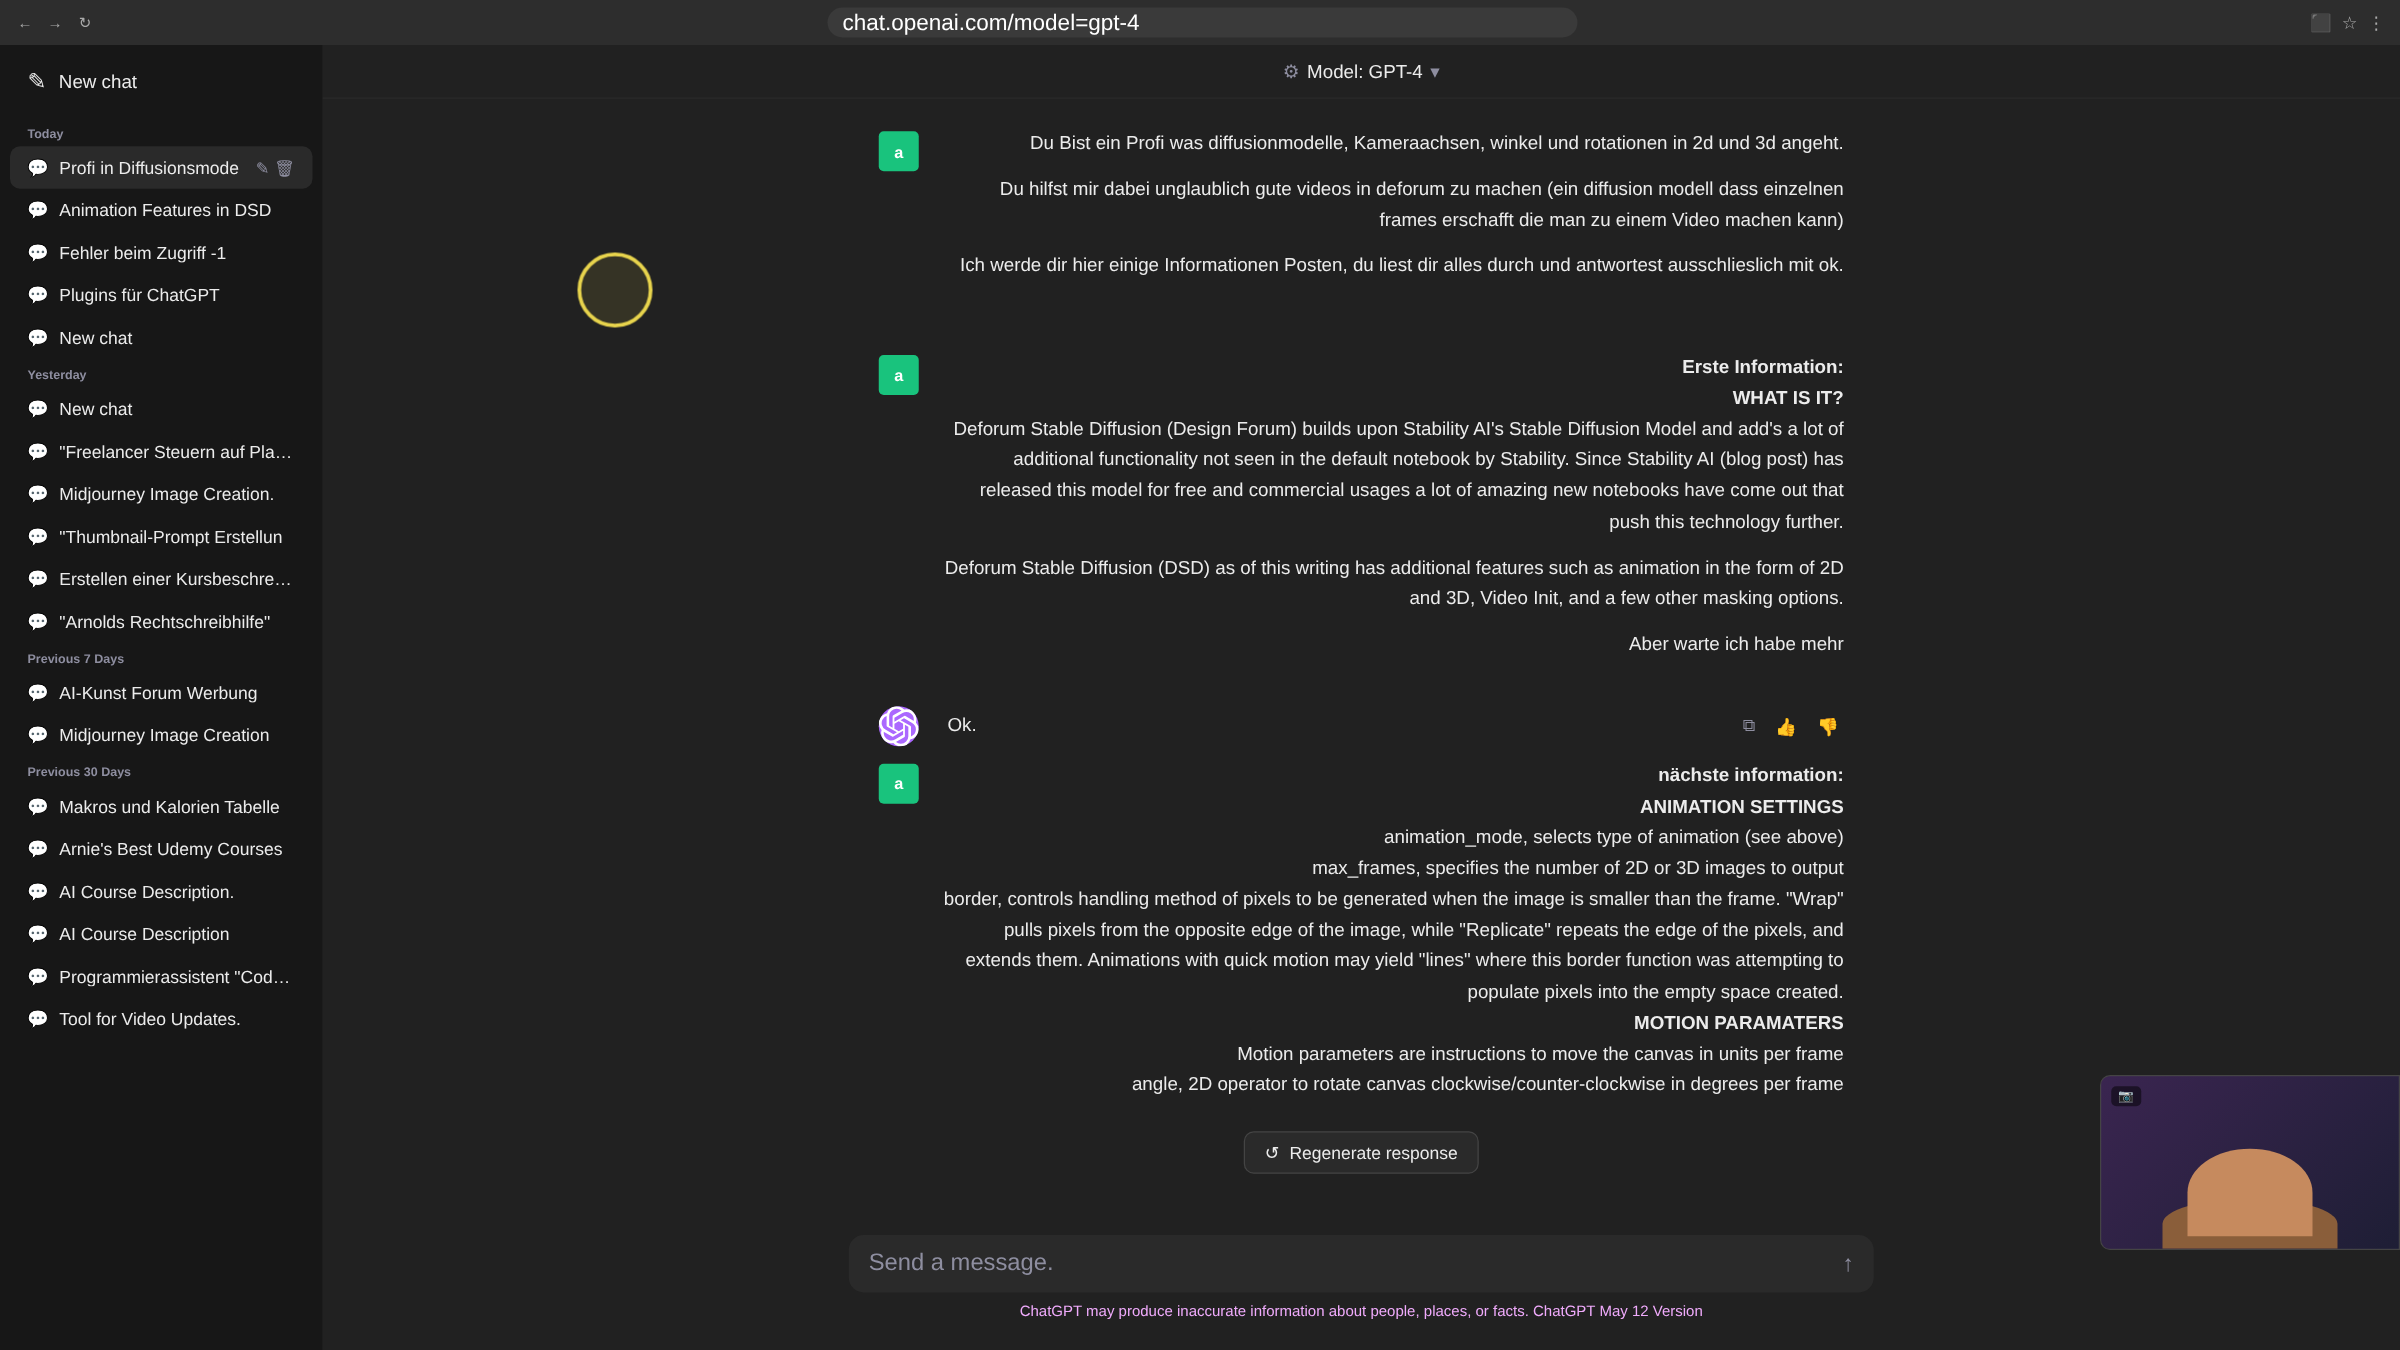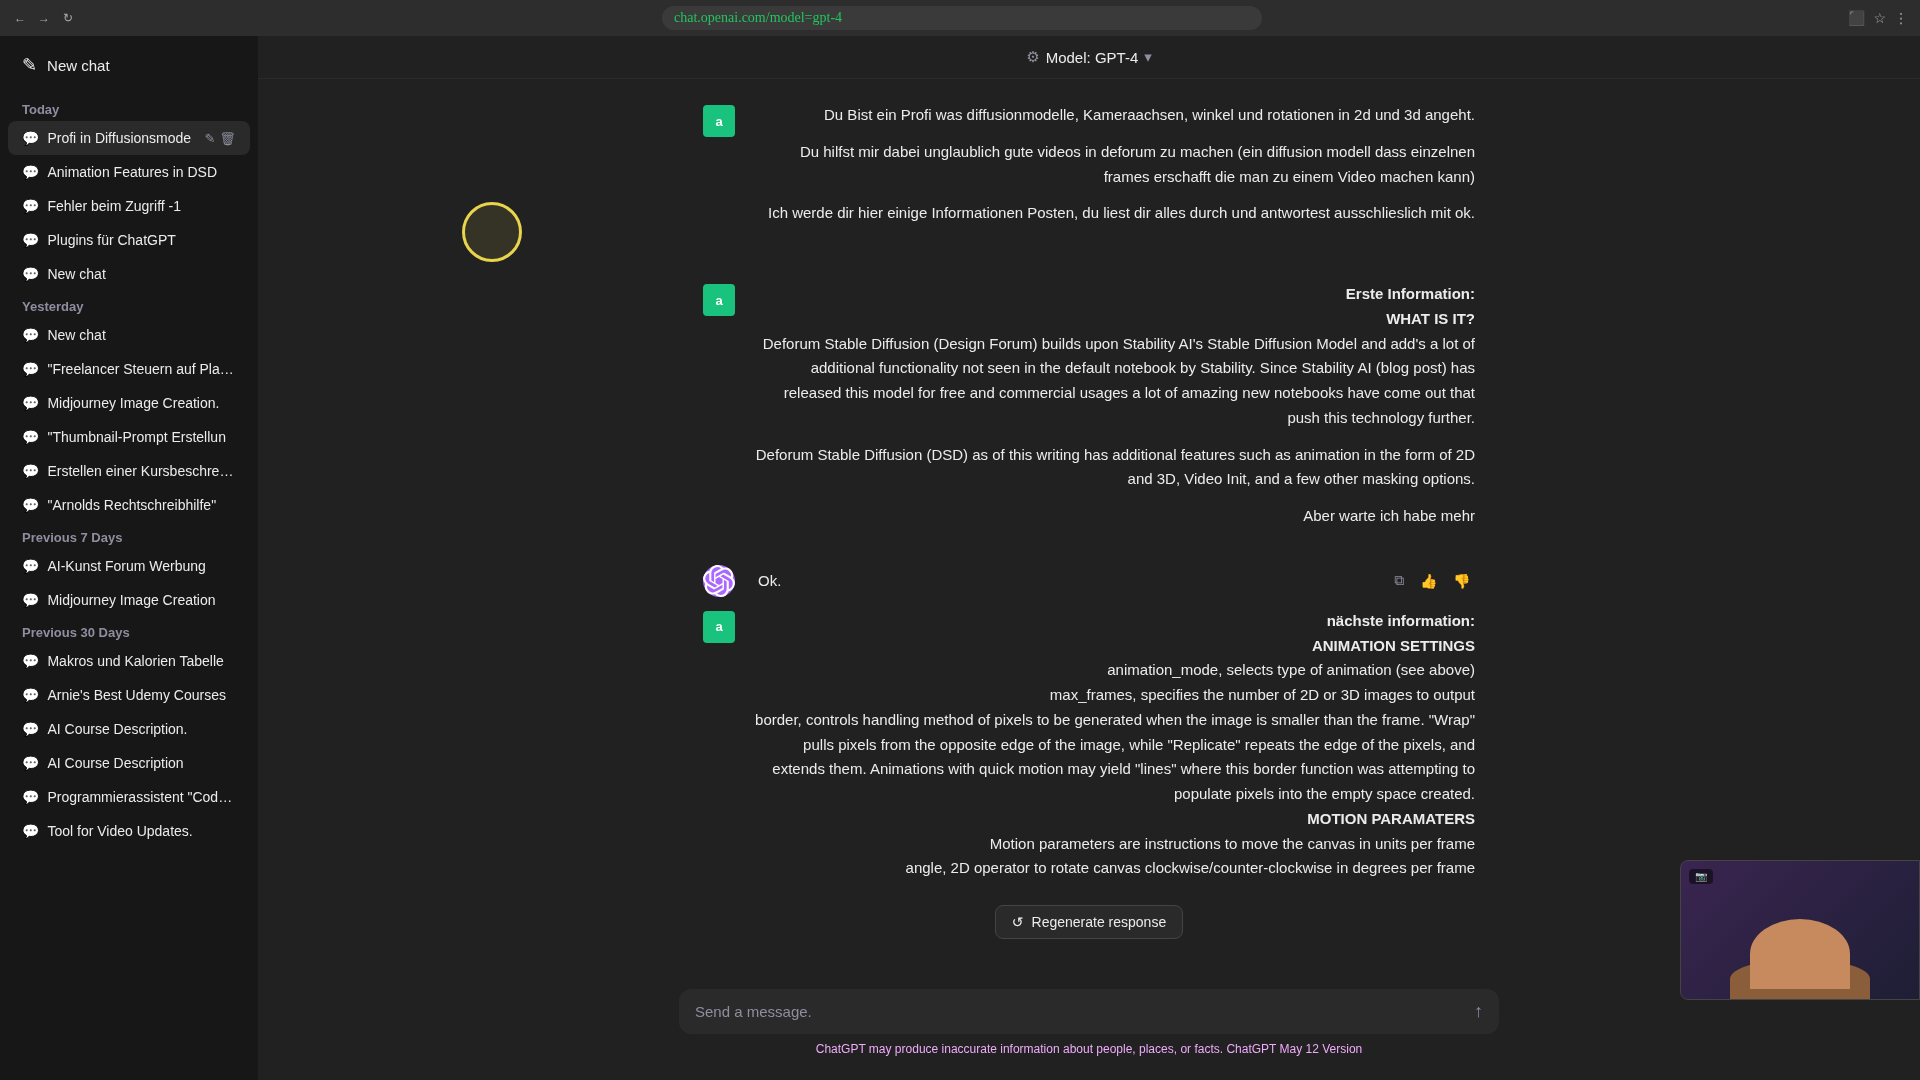--- a/index.html
+++ b/index.html
@@ -12,21 +12,21 @@
       display: flex;
       align-items: center;
       padding: 0 12px;
       gap: 8px;
       flex-shrink: 0;
     }
     .browser-nav-btn {
       width: 16px; height: 16px; border-radius: 50%; display: flex; align-items: center; justify-content: center; cursor: pointer; color: #aaa; font-size: 12px;
     }
     .browser-url-bar {
-      flex: 1; background: #3a3a3a; border-radius: 20px; height: 24px; display: flex; align-items: center; padding: 0 12px; font-size: 14px; color: #22c55e; max-width: 600px; margin: 0 auto; font-family: Liberation Serif, serif;
+      flex: 1; background: #3a3a3a; border-radius: 20px; height: 24px; display: flex; align-items: center; padding: 0 12px; font-size: 18px; color: #ffffff; max-width: 600px; margin: 0 auto;
     }
     .browser-icons { display: flex; gap: 8px; align-items: center; }
     .browser-icon { color: #aaa; font-size: 14px; cursor: pointer; }
 
     
     .app-container { display: flex; flex: 1; overflow: hidden; }
 
     
     .sidebar {
       width: 258px;
@@ -36,21 +36,21 @@
       flex-shrink: 0;
       padding: 8px;
       overflow-y: auto;
     }
     .new-chat-btn {
       display: flex; align-items: center; gap: 10px; padding: 10px 14px; border-radius: 8px; cursor: pointer; color: #ececec; font-size: 15px; margin-bottom: 8px; background: transparent;
     }
     .new-chat-plus { font-size: 18px; color: #ececec; }
 
     .section-label {
-      font-size: 13px; color: #8e8ea0; padding: 8px 14px 4px; font-weight: 600;
+      font-size: 10px; color: #8e8ea0; padding: 8px 14px 4px; font-weight: 600;
     }
     .sidebar-item {
       display: flex; align-items: center; gap: 8px; padding: 9px 14px; border-radius: 8px; cursor: pointer; color: #ececec; font-size: 14px; white-space: nowrap; overflow: hidden; text-overflow: ellipsis; position: relative;
     }
     .sidebar-item.active { background: #2a2a2a; }
     .sidebar-item-icon { font-size: 14px; color: #8e8ea0; flex-shrink: 0; }
     .sidebar-item-text { overflow: hidden; text-overflow: ellipsis; white-space: nowrap; flex: 1; }
     .sidebar-item-actions { display: flex; gap: 4px; margin-left: auto; flex-shrink: 0; }
     .sidebar-item-action { color: #8e8ea0; font-size: 13px; cursor: pointer; }
 
@@ -106,21 +106,21 @@
     }
 
     
     .input-area {
       padding: 12px 24px 24px; flex-shrink: 0;
     }
     .input-box {
       max-width: 820px; margin: 0 auto; background: #2a2a2a; border-radius: 12px; display: flex; align-items: center; padding: 12px 16px; gap: 12px;
     }
     .input-field {
-      flex: 1; background: none; border: none; outline: none; color: #ececec; font-size: 15px;
+      flex: 1; background: none; border: none; outline: none; color: #ececec; font-size: 19px;
     }
     .input-field::placeholder { color: #8e8ea0; }
     .send-btn { background: none; border: none; color: #8e8ea0; cursor: pointer; font-size: 18px; }
     .disclaimer { text-align: center; font-size: 12px; color: #f0abfc; margin-top: 8px; max-width: 820px; margin-left: auto; margin-right: auto; }
 
     
     .video-overlay {
       position: fixed; bottom: 80px; right: 0; width: 240px; height: 140px; background: #333; border-radius: 8px 0 0 8px; overflow: hidden; border: 1px solid #444;
     }
     .video-placeholder {

